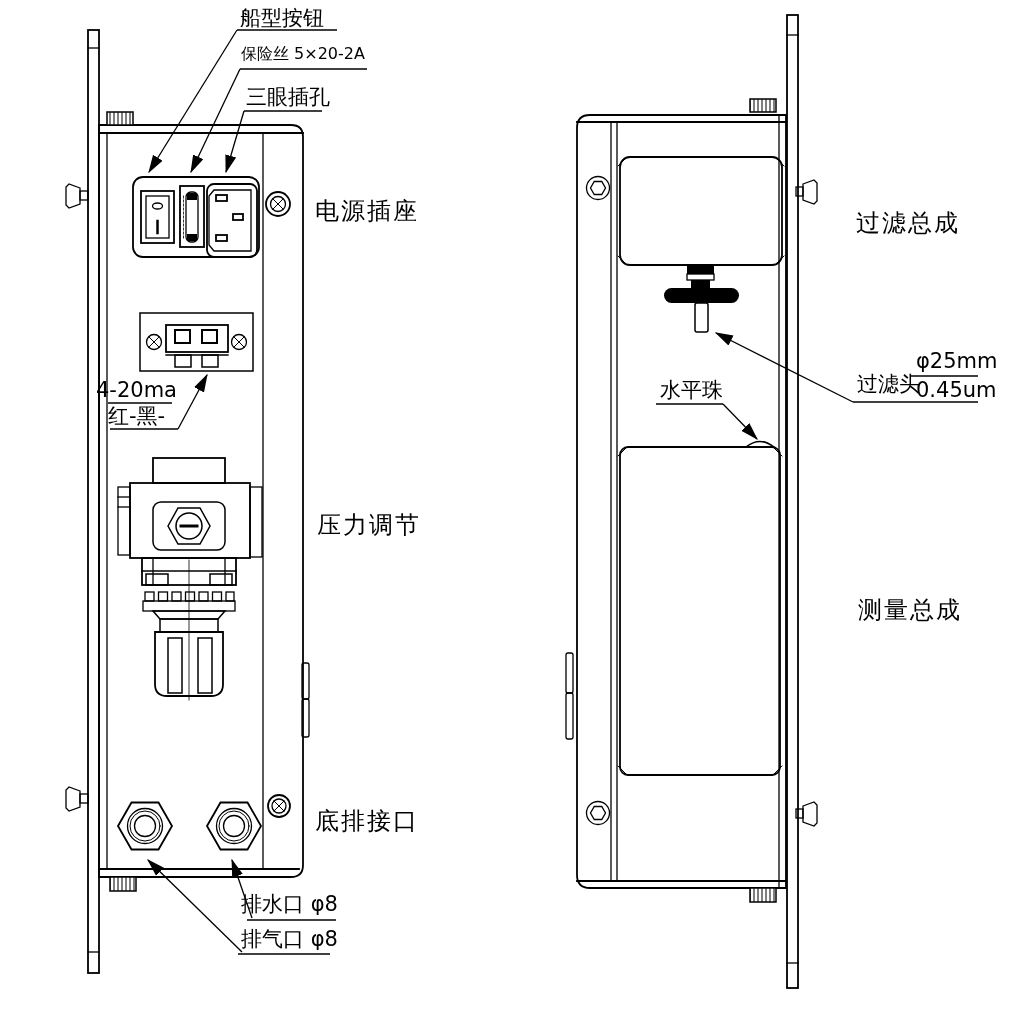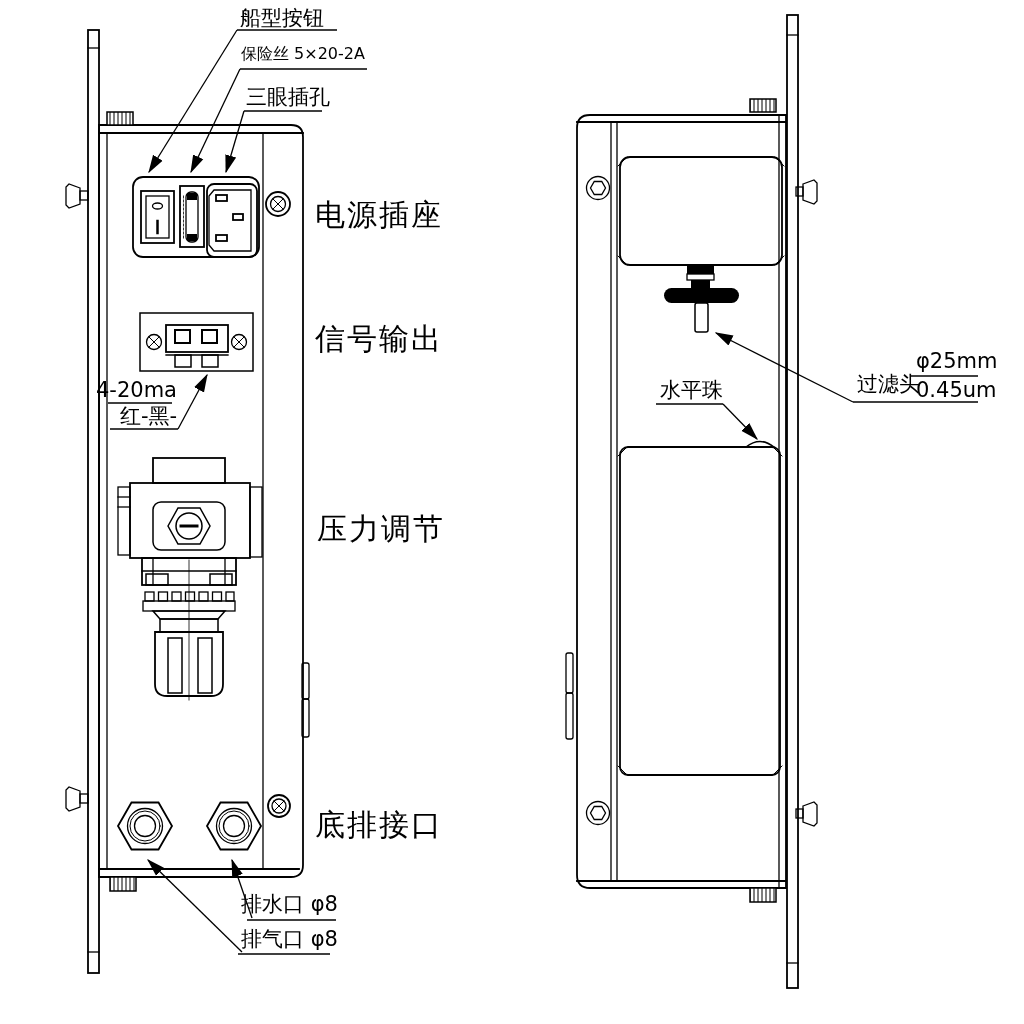--- a/index.html
+++ b/index.html
@@ -6,21 +6,21 @@
   #stage{
     position:relative;width:1024px;height:1024px;background:#ffffff;
     font-family:"DejaVu Sans",sans-serif;color:#000;overflow:hidden;
   }
   #line-art{position:absolute;left:0;top:0;}
   .small-label{
     position:absolute;font-size:21px;line-height:1.1;white-space:nowrap;
     font-family:"DejaVu Sans",sans-serif;color:#000;
   }
   .big-label{
-    position:absolute;font-size:30px;line-height:1.1;letter-spacing:2px;
+    position:absolute;font-size:24px;line-height:1.1;letter-spacing:2px;
     white-space:nowrap;font-family:Liberation Serif, serif;color:#000;
   }
 </style>
 </head>
 <body>
 
 <div id="stage">
 
   <svg id="line-art" width="1024" height="1024" viewBox="0 0 1024 1024">
     <defs>
@@ -261,25 +261,26 @@
       <line x1="242" y1="952" x2="148" y2="860" marker-end="url(#arrow)"></line>
       <line x1="853" y1="402" x2="716" y2="333" marker-end="url(#arrow)"></line>
       <line x1="723" y1="404" x2="757" y2="439" marker-end="url(#arrow)"></line>
     </g>
   </svg>
 
   <div class="small-label" style="left:240px;top:7px">船型按钮</div>
   <div class="small-label" style="left:241px;top:45px;font-size:16px">保险丝 5×20-2A</div>
   <div class="small-label" style="left:246px;top:86px">三眼插孔</div>
   <div class="big-label" style="left:315px;top:198px">电源插座</div>
-  <div class="big-label" style="left:315px;top:322px">信号输出</div>
   <div class="small-label" style="left:96px;top:379px">4-20ma</div>
-  <div class="small-label" style="left:120px;top:405px">红-黑-</div>
+  <div class="small-label" style="left:108px;top:405px">红-黑-</div>
   <div class="big-label" style="left:315px;top:808px">底排接口</div>
   <div class="big-label" style="left:317px;top:512px">压力调节</div>
   <div class="small-label" style="left:241px;top:893px">排水口 φ8</div>
   <div class="small-label" style="left:241px;top:928px">排气口 φ8</div>
 
+  <div class="big-label" style="left:856px;top:210px">过滤总成</div>
   <div class="small-label" style="left:857px;top:373px">过滤头</div>
   <div class="small-label" style="left:916px;top:350px">φ25mm</div>
   <div class="small-label" style="left:916px;top:379px">0.45um</div>
   <div class="small-label" style="left:660px;top:379px">水平珠</div>
+  <div class="big-label" style="left:858px;top:597px">测量总成</div>
 </div>
 
 </body></html>

